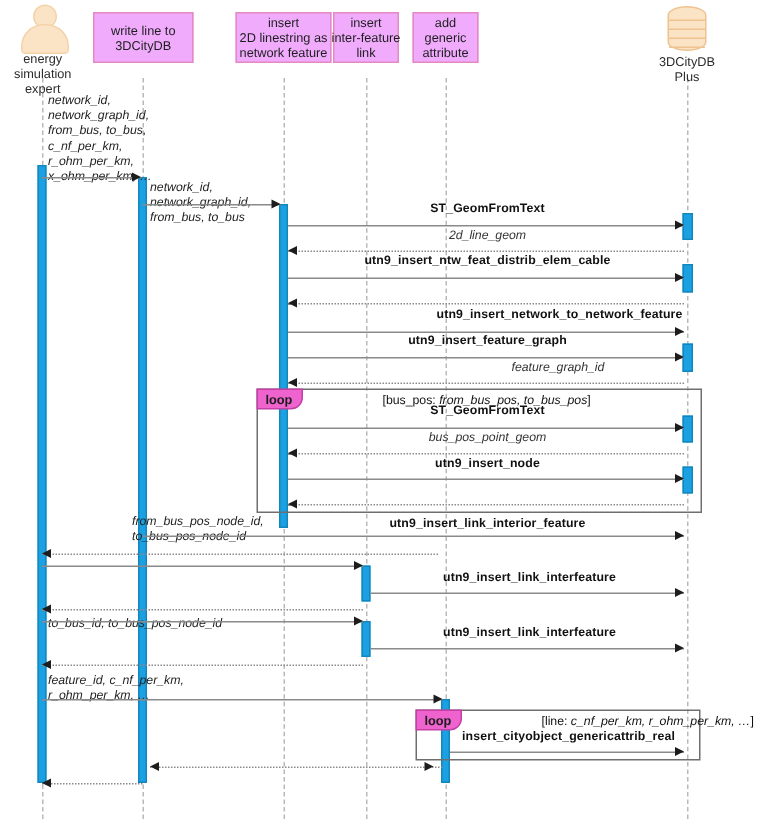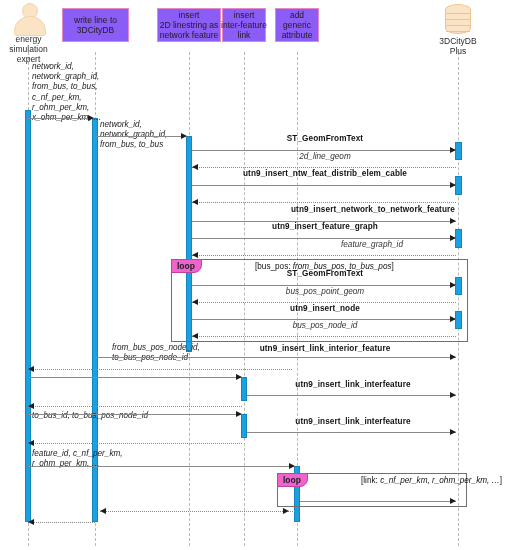--- a/index.html
+++ b/index.html
@@ -24,21 +24,21 @@
   }
   .actor-figure .body{
     position:absolute;left:2px;top:13px;width:30px;height:18px;
     background:#fbe3c6;border:1px solid #f4d3ab;
     border-radius:15px 15px 3px 3px;
   }
   .actor-label{font-size:8.5px;color:#2b2b2b;line-height:10px;margin-top:1px;}
 
   .box{
     position:absolute;box-sizing:border-box;
-    background:#8b5cf6;border:1px solid #e48ac2;
+    background:#f0abfc;border:1px solid #e48ac2;
     color:#1d1d1d;font-size:8.5px;line-height:10px;
     display:flex;align-items:center;justify-content:center;text-align:center;
     padding:2px 3px;
   }
 
   .db-head{position:absolute;text-align:center;width:60px;}
   .db-cyl{position:relative;width:26px;height:30px;margin:0 auto;}
   .db-cyl .shell{
     position:absolute;inset:0;background:#fbe3c6;border:1px solid #eec390;
     border-radius:13px/6px;
@@ -211,25 +211,24 @@
   <div class="arrow right" style="left:450px;top:281.5px;"></div>
 
   <div class="msg-label ret" style="left:192px;top:287px;width:266px;">bus_pos_point_geom</div>
   <div class="msg-line ret" style="left:192px;top:302px;width:264px;"></div>
   <div class="arrow left" style="left:192px;top:298.5px;"></div>
 
   <div class="msg-label call" style="left:192px;top:304px;width:266px;">utn9_insert_node</div>
   <div class="msg-line" style="left:192px;top:319px;width:264px;"></div>
   <div class="arrow right" style="left:450px;top:315.5px;"></div>
 
-  <div class="msg-label ret" style="left:192px;top:321px;width:266px;">bus_pos_node_id</div>
   <div class="msg-line ret" style="left:192px;top:336px;width:264px;"></div>
   <div class="arrow left" style="left:192px;top:332.5px;"></div>
 
-  <div class="note-label" style="left:112px;top:343px;">from_bus_pos_node_id,
+  <div class="note-label" style="left:88px;top:343px;">from_bus_pos_node_id,
 to_bus_pos_node_id</div>
   <div class="msg-label call" style="left:192px;top:344px;width:266px;">utn9_insert_link_interior_feature</div>
   <div class="msg-line" style="left:95px;top:357px;width:361px;"></div>
   <div class="arrow right" style="left:450px;top:353.5px;"></div>
 
   <div class="msg-line ret" style="left:28px;top:369px;width:264px;"></div>
   <div class="arrow left" style="left:28px;top:365.5px;"></div>
 
   <div class="msg-line" style="left:28px;top:377px;width:214px;"></div>
   <div class="arrow right" style="left:236px;top:373.5px;"></div>
@@ -253,23 +252,24 @@
   <div class="arrow left" style="left:28px;top:439.5px;"></div>
 
   <div class="note-label" style="left:32px;top:449px;">feature_id, c_nf_per_km,
 r_ohm_per_km, …</div>
   <div class="msg-line" style="left:28px;top:466px;width:267px;"></div>
   <div class="arrow right" style="left:289px;top:462.5px;"></div>
 
   <div class="frag" style="left:277px;top:473px;width:190px;height:34px;"></div>
   <div class="frag-tab" style="left:277px;top:473px;">loop</div>
   <div class="frag-guard" style="left:313px;top:476px;">
-    <span>[link: </span><i>c_nf_per_km, r_ohm_per_km, …</i><span>]</span>
-  </div>
-
+    <span>[line: </span><i>c_nf_per_km, r_ohm_per_km, …</i><span>]</span>
+  </div>
+
+  <div class="msg-label call" style="left:300px;top:486px;width:158px;">insert_cityobject_genericattrib_real</div>
   <div class="msg-line" style="left:300px;top:501px;width:156px;"></div>
   <div class="arrow right" style="left:450px;top:497.5px;"></div>
 
   <div class="msg-line ret" style="left:100px;top:511px;width:195px;"></div>
   <div class="arrow left" style="left:289px;top:507.5px;transform:scaleX(-1);transform-origin:left center;"></div>
   <div class="arrow left" style="left:100px;top:507.5px;"></div>
 
   <div class="msg-line ret" style="left:28px;top:522px;width:67px;"></div>
   <div class="arrow left" style="left:28px;top:518.5px;"></div>
 

